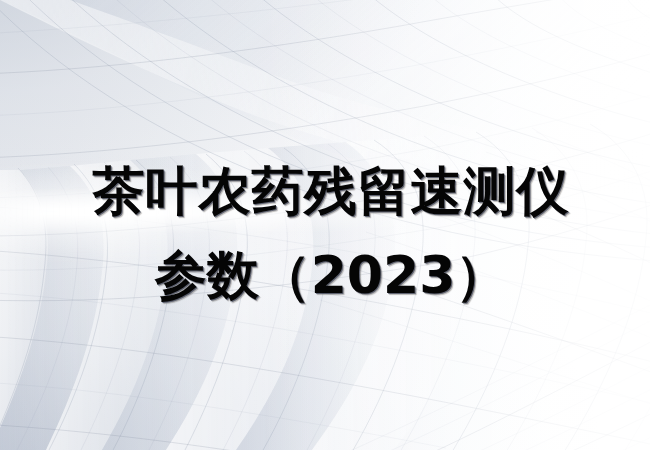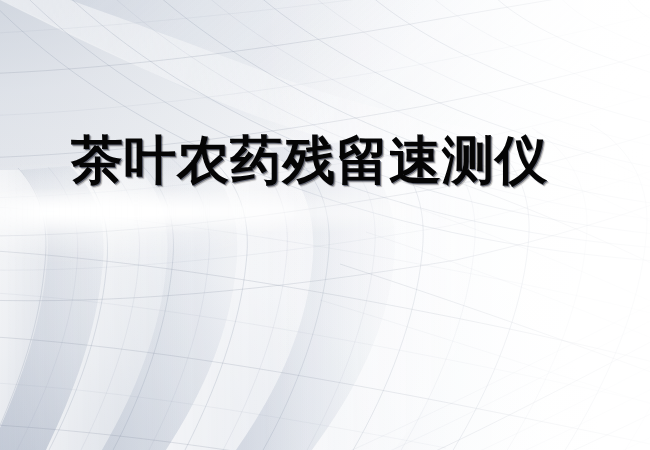--- a/index.html
+++ b/index.html
@@ -147,22 +147,23 @@
       rgba(255,255,255,0.35) 68%,
       rgba(255,255,255,0.70) 86%,
       rgba(255,255,255,0.88) 100%);
     pointer-events: none;
   }
 
   
   .title-block {
     position: absolute;
     left: 71px;
-    top: 118px;
+    top: 149px;
     width: 520px;
+    text-align: center;
   }
   .title-line {
     font-family: "DejaVu Sans", "Liberation Sans", sans-serif;
     font-weight: 700;
     font-size: 52px;
     line-height: 84px;
     letter-spacing: 1px;
     color: #050505;
     white-space: nowrap;
     text-shadow:
@@ -294,15 +295,16 @@
       <path class="hline-faint" d="M536,132 C620,162 712,208 796,264"></path>
     </g>
   </svg>
 
   <div class="streak2"></div>
   <div class="streak"></div>
   <div class="right-wash"></div>
 
   <div class="title-block">
     <div class="title-line">茶叶农药残留速测仪</div>
+    <div class="title-line second">参数（2023）</div>
   </div>
 
 </div>
 
 </body></html>

